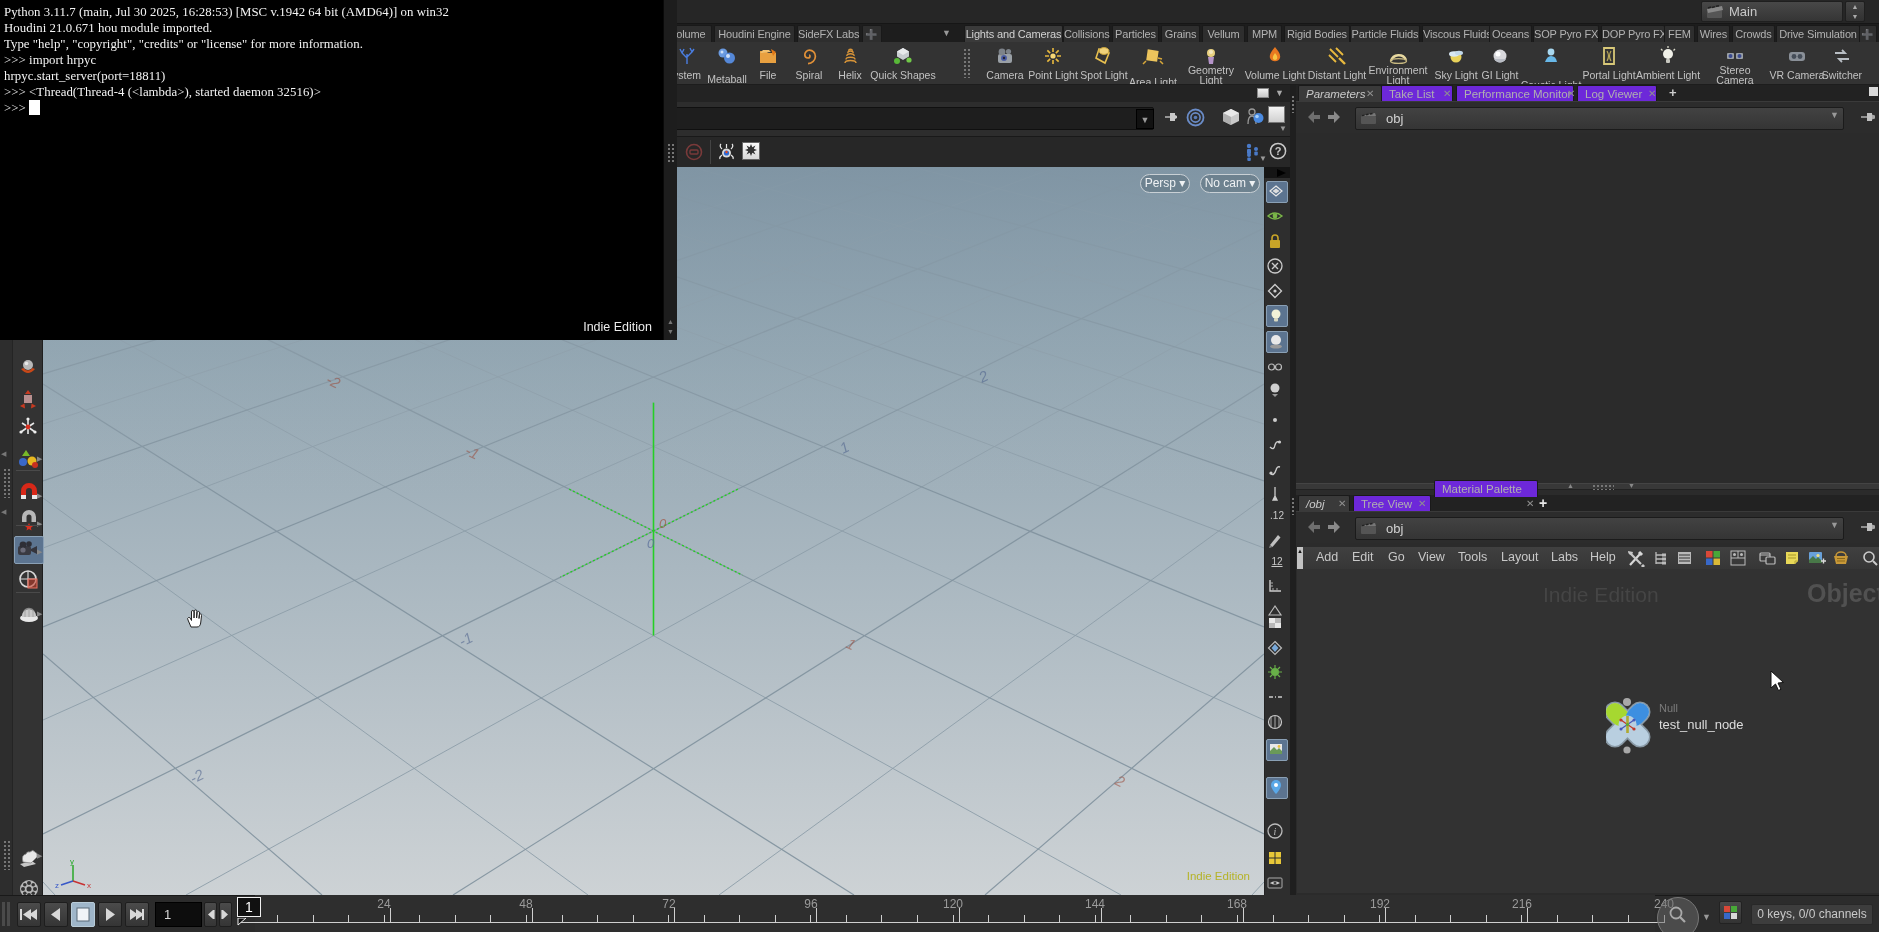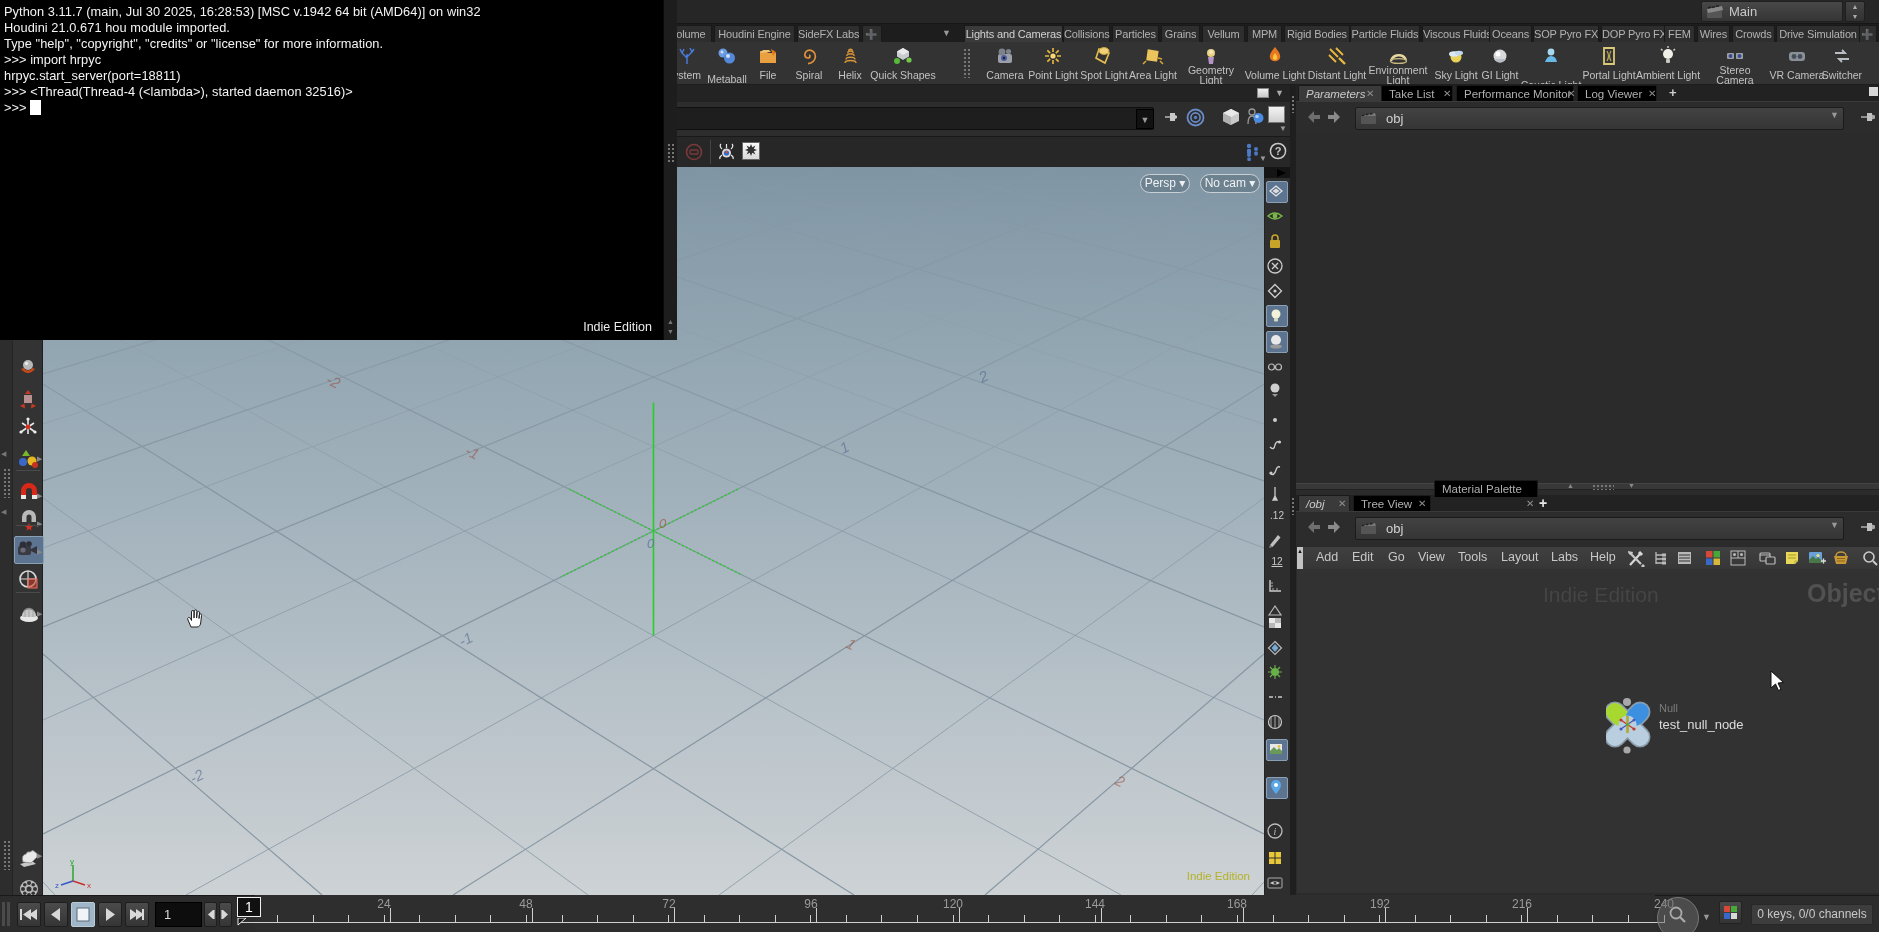--- a/index.html
+++ b/index.html
@@ -26,34 +26,34 @@
 #vpindie { right:14px; top:703px; color:#b5b329; font-size:11.5px; position:absolute; }
 #ltoolbar { left:0; top:167px; width:43px; height:728px; background:#333333; border-right:1px solid #1f1f1f; }
 #lstrip { left:0; top:167px; width:13px; height:728px; background:#2d2d2d; border-right:1px solid #242424; }
 .grip { position:absolute; background-image:radial-gradient(circle, #777 30%, transparent 32%); background-size:4px 4px; }
 #rcol { left:1264px; top:167px; width:26px; height:728px; background:#2e2e2e; border-left:1px solid #232323; }
 .ric { position:absolute; left:2px; width:22px; height:22px; }
 .ric.hl { background:#5c7490; border:1px solid #8aa0b5; border-radius:2px; }
 #vdiv { left:1290px; top:85px; width:6px; height:810px; background:#1f1f1f; }
 #rpanel { left:1296px; top:85px; width:583px; height:810px; background:#2b2b2b; }
 .ptabrow { position:absolute; left:1296px; width:583px; height:17px; background:#222222; }
-.ptab { position:absolute; height:17px; background:#000000; color:#b0b0b0; font-size:11.5px; line-height:16px; border-radius:2px 2px 0 0; border:1px solid #1a1a1a; border-bottom:none; padding-left:7px; white-space:nowrap; }
+.ptab { position:absolute; height:17px; background:#6d28d9; color:#b0b0b0; font-size:11.5px; line-height:16px; border-radius:2px 2px 0 0; border:1px solid #1a1a1a; border-bottom:none; padding-left:7px; white-space:nowrap; }
 .ptab.it { font-style:italic; color:#cacaca; background:#3a3a3a; }
 .ptx { position:absolute; color:#909090; font-size:10px; }
 .pathrow { position:absolute; left:1296px; width:583px; height:31px; background:#2c2c2c; }
 .pathfld { position:absolute; width:489px; height:23px; background:linear-gradient(#424242,#353535); border:1px solid #1b1b1b; border-radius:2px; color:#d2d2d2; font-size:13px; line-height:21px; }
 #parambody { left:1297px; top:133px; width:582px; height:344px; background:#3a3a3a; }
 #hsplit { left:1296px; top:477px; width:583px; height:18px; background:#2b2b2b; }
 #netmenu { left:1297px; top:547px; width:582px; height:24px; background:linear-gradient(#404040,#363636); color:#d4d4d4; font-size:12.5px; border-bottom:1px solid #222; }
 .mitem { position:absolute; font-size:12.5px; }
 #netbody { left:1297px; top:569px; width:582px; height:324px; background:#323232; overflow:hidden; }
 #watermark { position:absolute; left:246px; top:14px; font-size:21px; color:#454545; }
 #objectwm { position:absolute; left:510px; top:10px; font-size:25px; font-weight:bold; color:#515151; }
 #console { left:0; top:0; width:663px; height:340px; background:#000; color:#f4f4f4; }
-#console pre { font-family:Liberation Sans, sans-serif; font-size:12.8px; line-height:16px; position:absolute; left:4px; top:4px; letter-spacing:0.05px; }
+#console pre { font-family:Liberation Serif, serif; font-size:12.8px; line-height:16px; position:absolute; left:4px; top:4px; letter-spacing:0.05px; }
 #conscroll { left:663px; top:0; width:14px; height:340px; background:#1d1d1d; border-left:1px solid #090909; }
 #conindie { position:absolute; right:11px; bottom:6px; font-size:12.5px; color:#ececec; }
 #timeline { left:0; top:895px; width:1879px; height:37px; background:#2c2c2c; border-top:1px solid #191919; }
 .tbtn { position:absolute; width:24px; height:25px; background:linear-gradient(#4b4b4b,#353535); border:1px solid #1e1e1e; border-radius:2px; }
 #framefld { position:absolute; left:155px; width:47px; height:25px; background:#0d0d0d; border:1px solid #000; color:#d8d8d8; font-size:13px; line-height:24px; padding-left:8px; }
 #keysbox { position:absolute; left:1751px; width:122px; height:21px; background:#3d3d3d; border:1px solid #282828; border-radius:2px; color:#c9c9c9; font-size:12px; text-align:center; line-height:19px; }
 .rlab { position:absolute; top:4px; color:#9b9b9b; font-size:12px; }
 </style></head>
 <body>
 <div id="root">
@@ -162,21 +162,21 @@
         </svg>
         <span class="tl" style="margin-top:3px">Spot Light</span>
       </div>
 <div class="tool" style="left:453px;width:74px">
         <svg width="22" height="22" viewBox="0 0 22 22">
           <rect x="5" y="5" width="11" height="11" fill="#ecc45c" transform="rotate(8 10 10)"></rect>
           <g stroke="#d8a83a" stroke-width="1.5">
             <path d="M4 16 L1 19 M18 16 l3 3 M16 13 l4 1"></path>
           </g>
         </svg>
-        <span class="tl" style="margin-top:3px">Area Light</span>
+        <span class="tl" style="margin-top:10px">Area Light</span>
       </div>
 <div class="tool" style="left:511px;width:74px">
         <svg width="22" height="22" viewBox="0 0 22 22">
           <circle cx="11" cy="8" r="4" fill="#e8d080"></circle>
           <path d="M8 12 h6 l-1 7 h-4 Z" fill="#b493c8"></path>
           <circle cx="11" cy="7" r="2" fill="#fff" fill-opacity="0.5"></circle>
         </svg>
         <span class="tl" style="margin-top:-2px;line-height:10px">Geometry</span>
         <span class="tl" style="line-height:10px">Light</span>
       </div>

